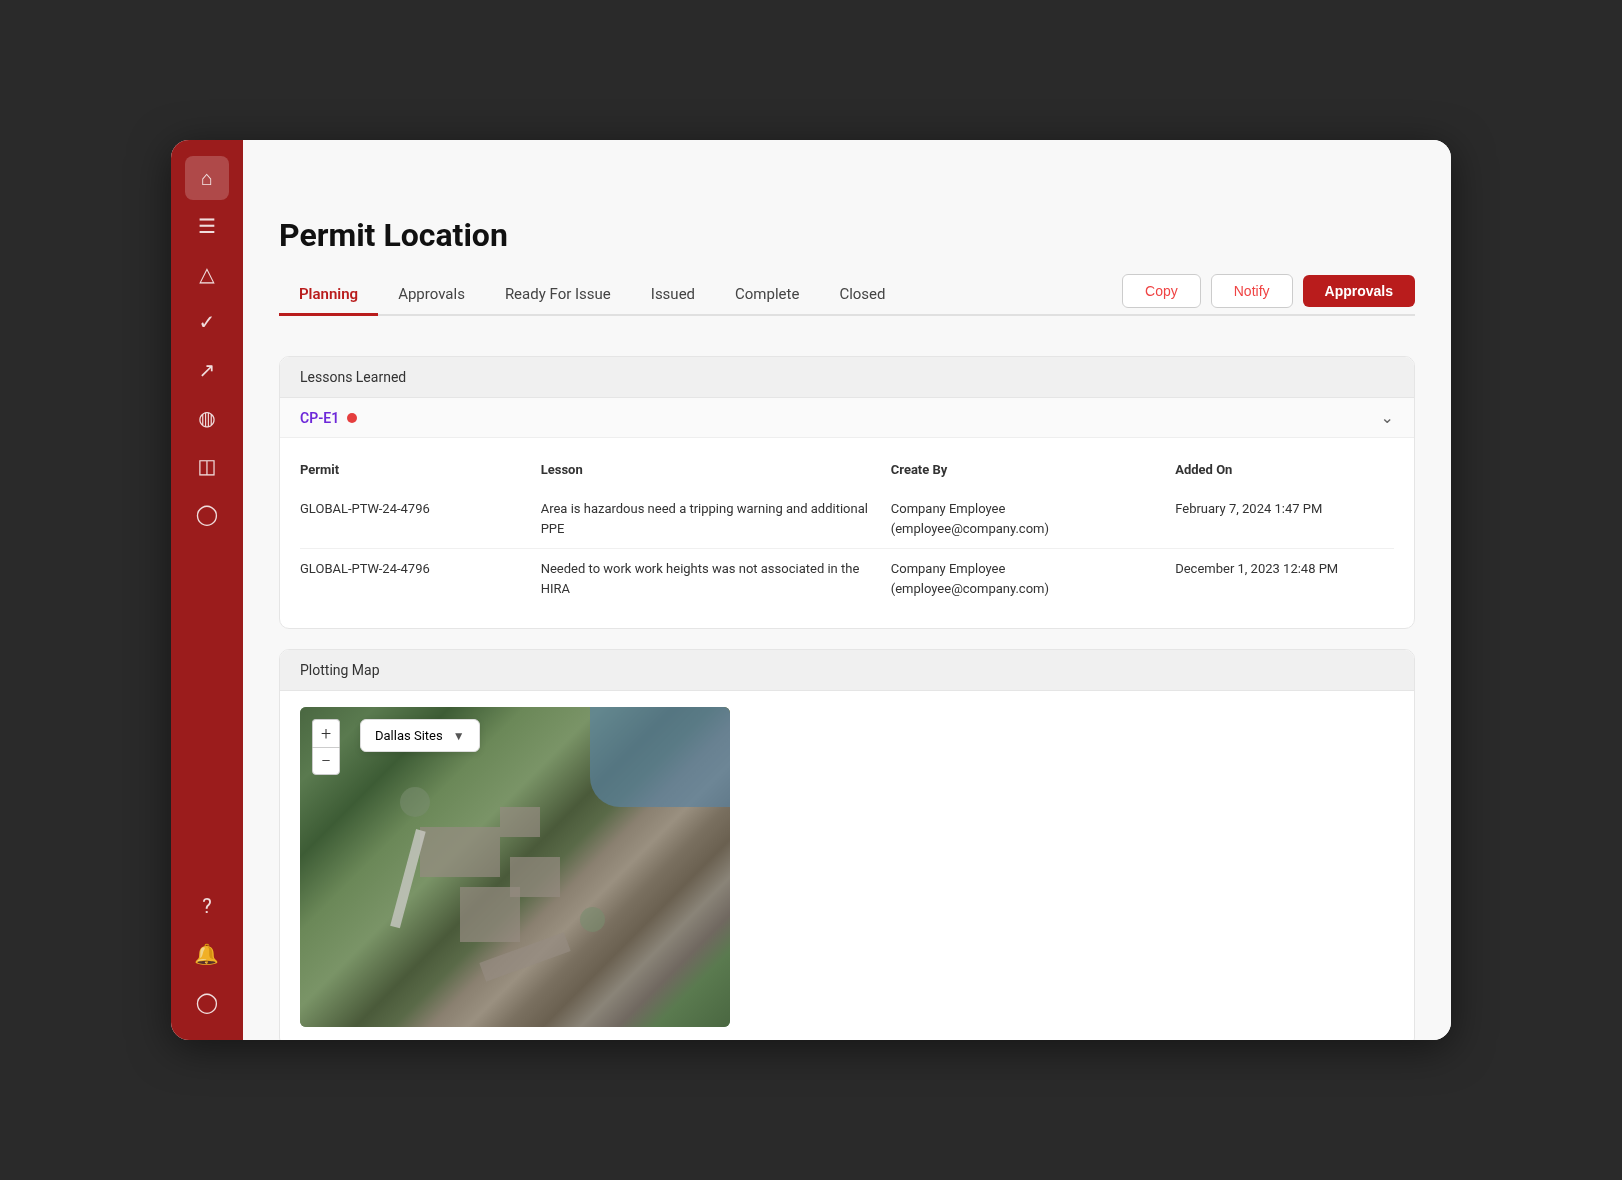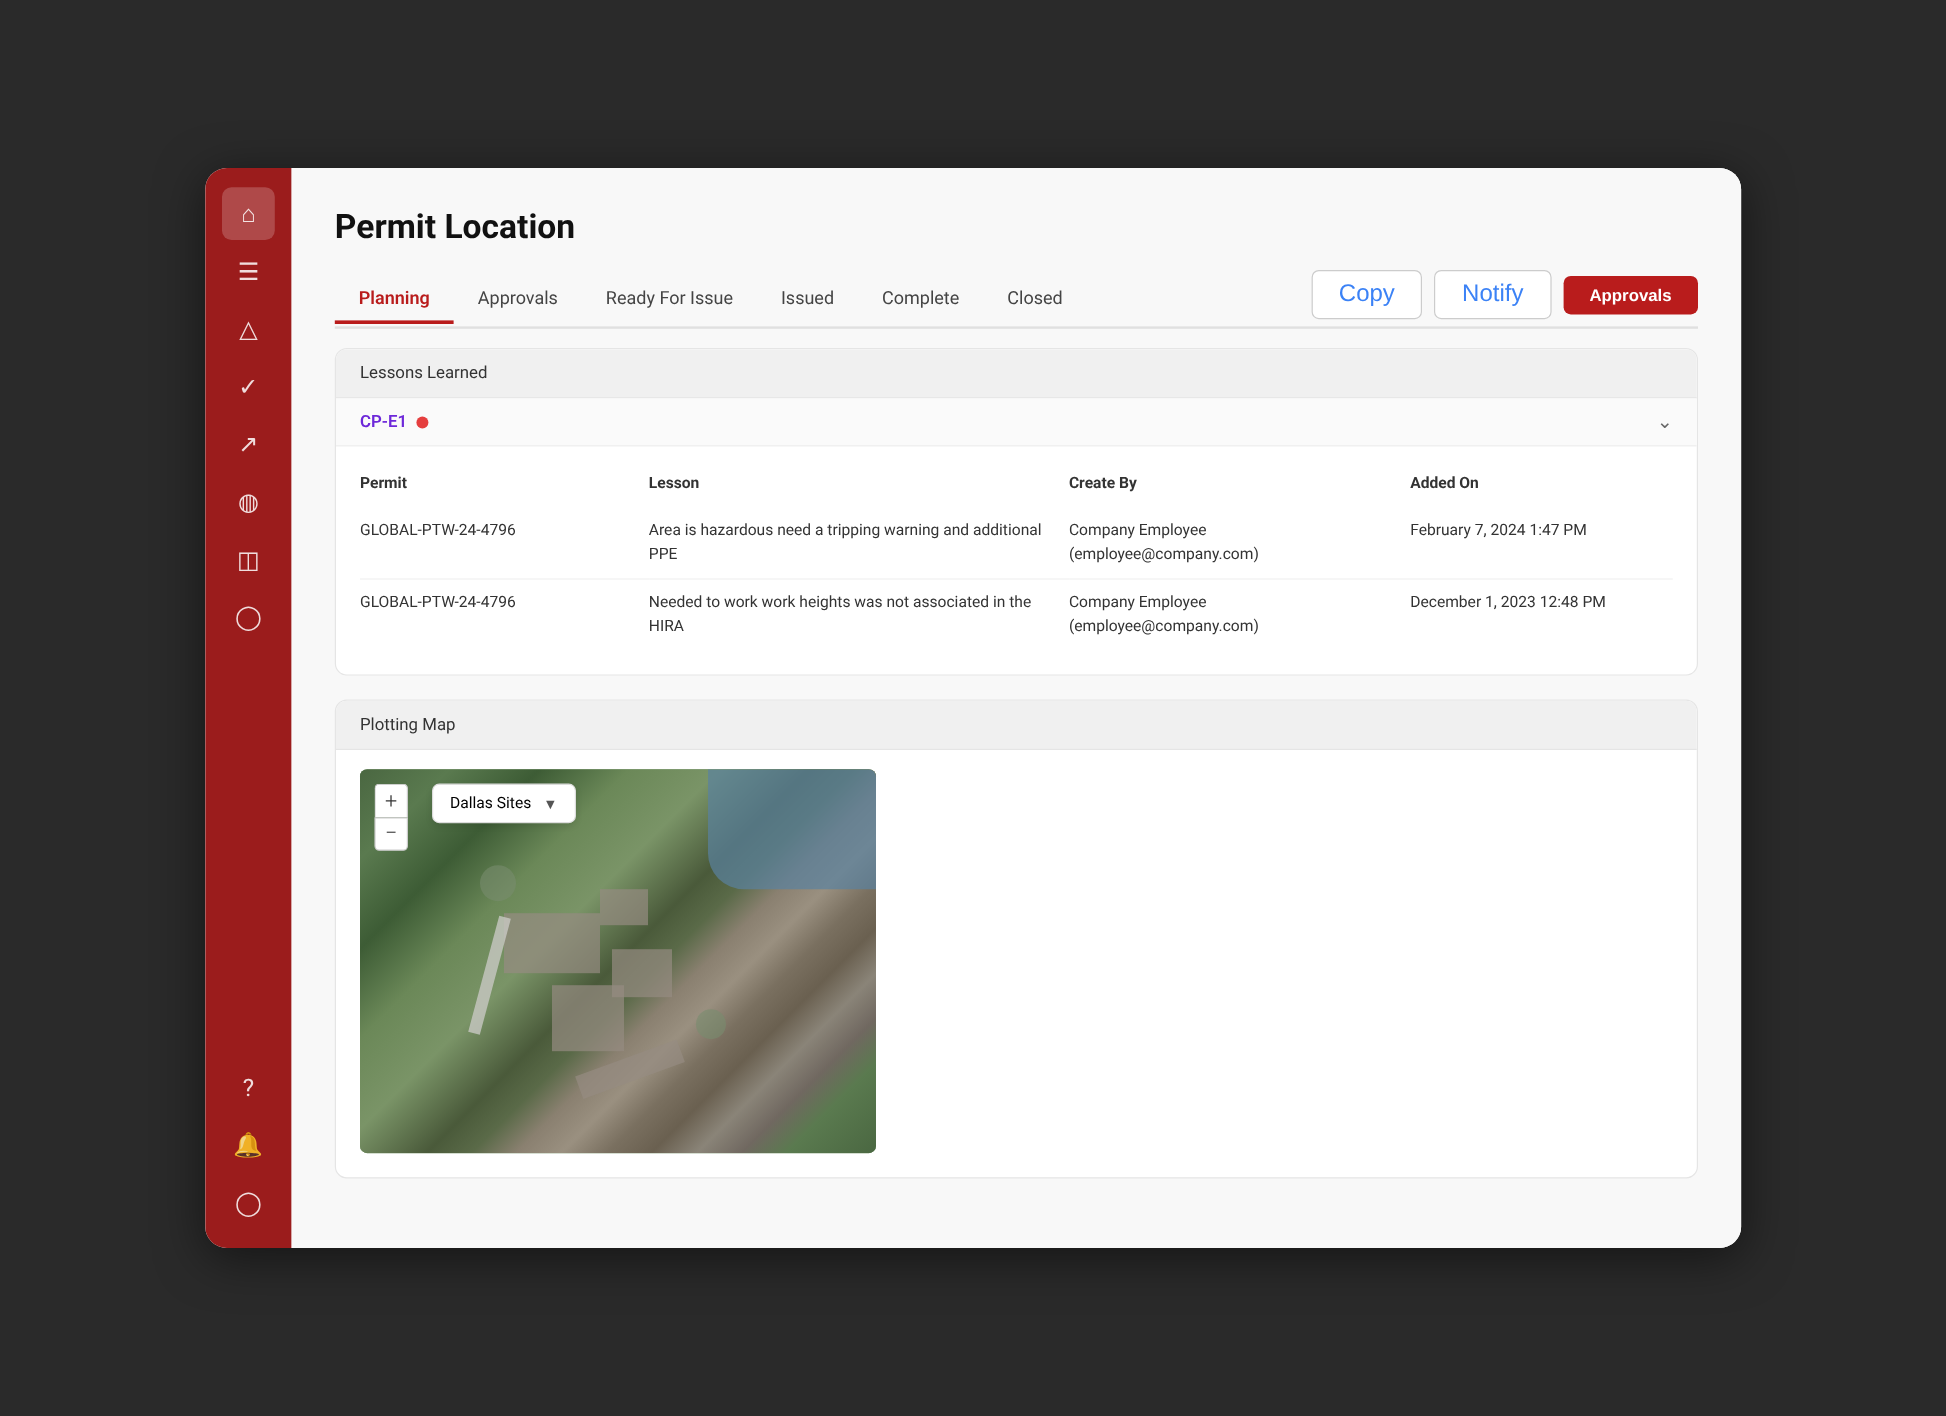--- a/index.html
+++ b/index.html
@@ -52,33 +52,34 @@
       display: flex;
       flex-direction: column;
       overflow: hidden;
     }
     .main-inner {
       flex: 1;
       padding: 32px 36px 32px 36px;
       overflow-y: auto;
     }
     .page-title {
-      font-size: 28px;
+      font-size: 32px;
       font-weight: 700;
       color: #111;
       margin-bottom: 20px;
+      margin-top: 44px;
     }
 
     
     .tabs-bar {
       display: flex;
       align-items: center;
       gap: 0;
       border-bottom: 2px solid #e0e0e0;
-      margin-bottom: 16px;
+      margin-bottom: 40px;
     }
     .tabs-list {
       display: flex;
       gap: 0;
       flex: 1;
     }
     .tab {
       padding: 10px 20px;
       font-size: 15px;
       color: #444;
@@ -96,23 +97,23 @@
       display: flex;
       gap: 10px;
       align-items: center;
       padding-bottom: 6px;
     }
     .btn-outline {
       padding: 8px 22px;
       border: 1.5px solid #ccc;
       background: #fff;
       border-radius: 6px;
-      font-size: 20px;
-      cursor: pointer;
-      color: #3b82f6;
+      font-size: 14px;
+      cursor: pointer;
+      color: #ef4444;
     }
     .btn-primary {
       padding: 8px 22px;
       border: none;
       background: #b91c1c;
       border-radius: 6px;
       font-size: 14px;
       cursor: pointer;
       color: #fff;
       font-weight: 600;

